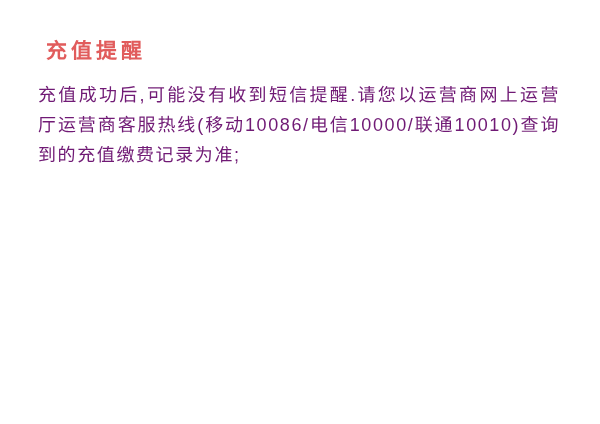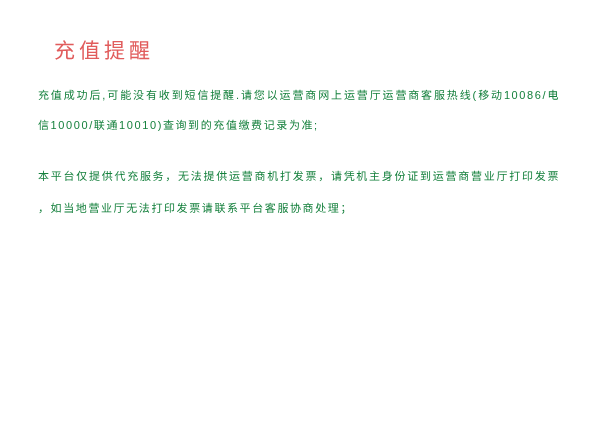--- a/index.html
+++ b/index.html
@@ -12,42 +12,41 @@
     background: #ffffff;
     overflow: hidden;
     font-family: "Liberation Sans", "DejaVu Sans", sans-serif;
   }
   .notice {
     box-sizing: border-box;
     width: 600px;
     padding: 36px 40px 0 38px;
   }
   .notice-title {
-    margin: 0 0 14px 16px;
+    margin: 0 0 14px 8px;
     font-size: 21px;
-    font-weight: 400;
+    font-weight: 700;
     line-height: 30px;
     letter-spacing: 4px;
     color: #e15c5c;
   }
   .notice-para {
     margin: 0 0 20px 0;
-    font-size: 11px;
-    color: #15803d;
+    font-size: 18px;
+    color: #701a75;
     letter-spacing: 1.6px;
     word-break: break-all;
     line-break: anywhere;
     text-align: justify;
   }
   .lh-30 { line-height: 30px; }
   .lh-32 { line-height: 32px; }
 </style>
 </head>
 <body>
 
 <div class="notice">
   <h1 class="notice-title">充值提醒</h1>
 
   <p class="notice-para lh-30">充值成功后,可能没有收到短信提醒.请您以运营商网上运营厅运营商客服热线(移动10086/电信10000/联通10010)查询到的充值缴费记录为准;</p>
 
-  <p class="notice-para lh-32">本平台仅提供代充服务，无法提供运营商机打发票，请凭机主身份证到运营商营业厅打印发票，如当地营业厅无法打印发票请联系平台客服协商处理；</p>
 
 </div>
 
 </body></html>

